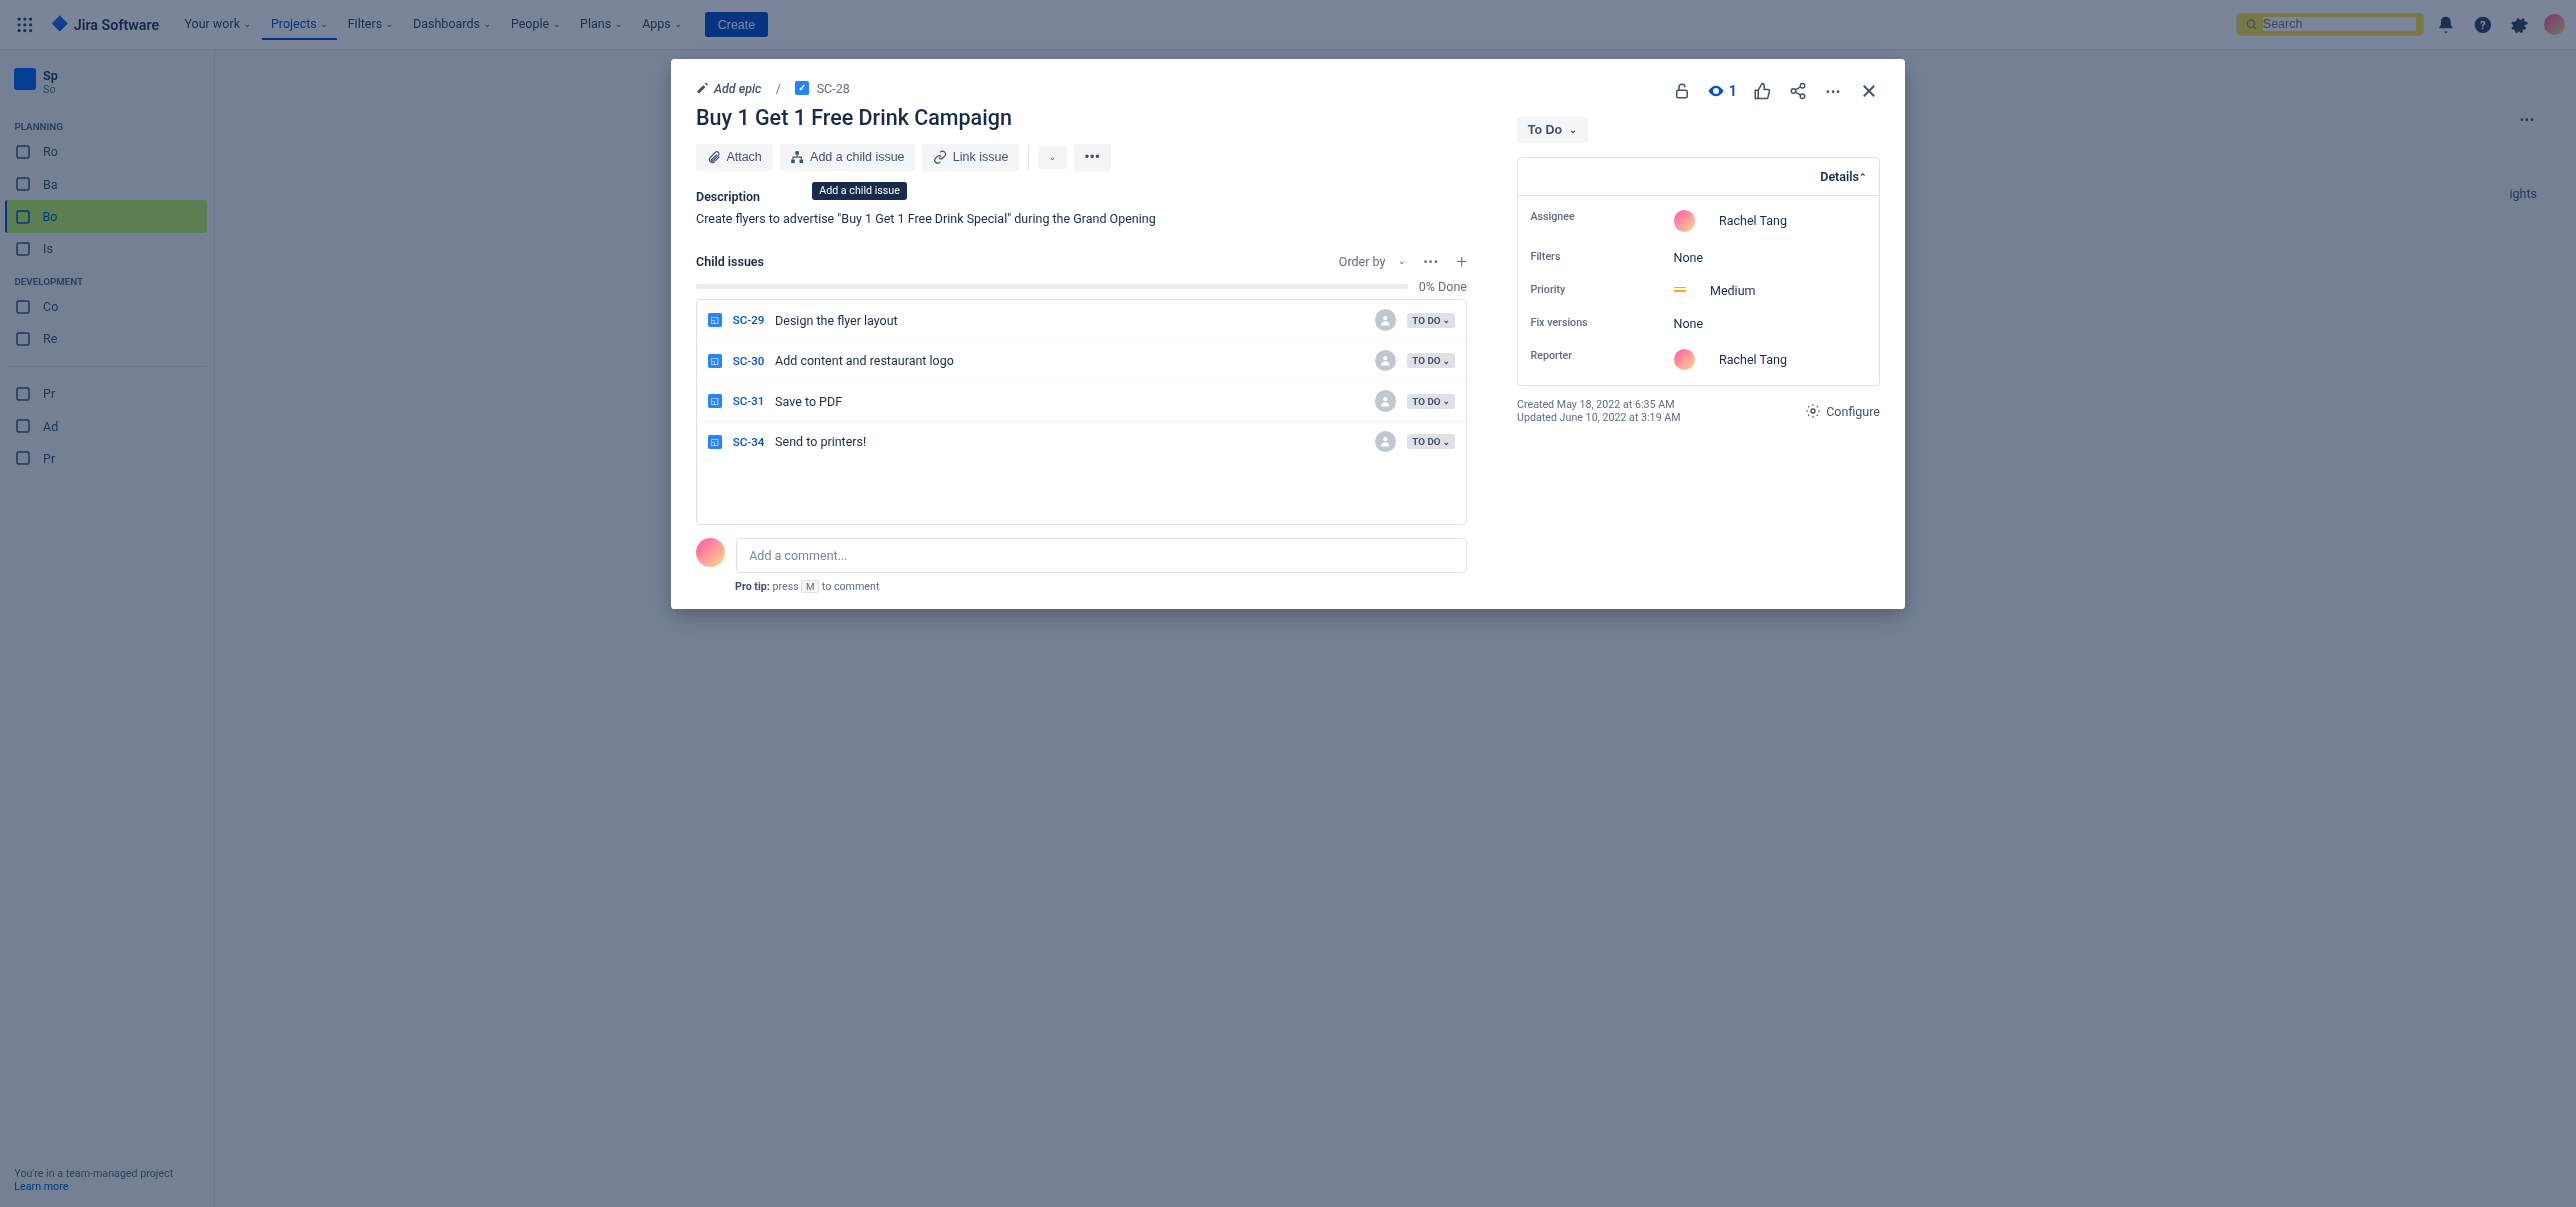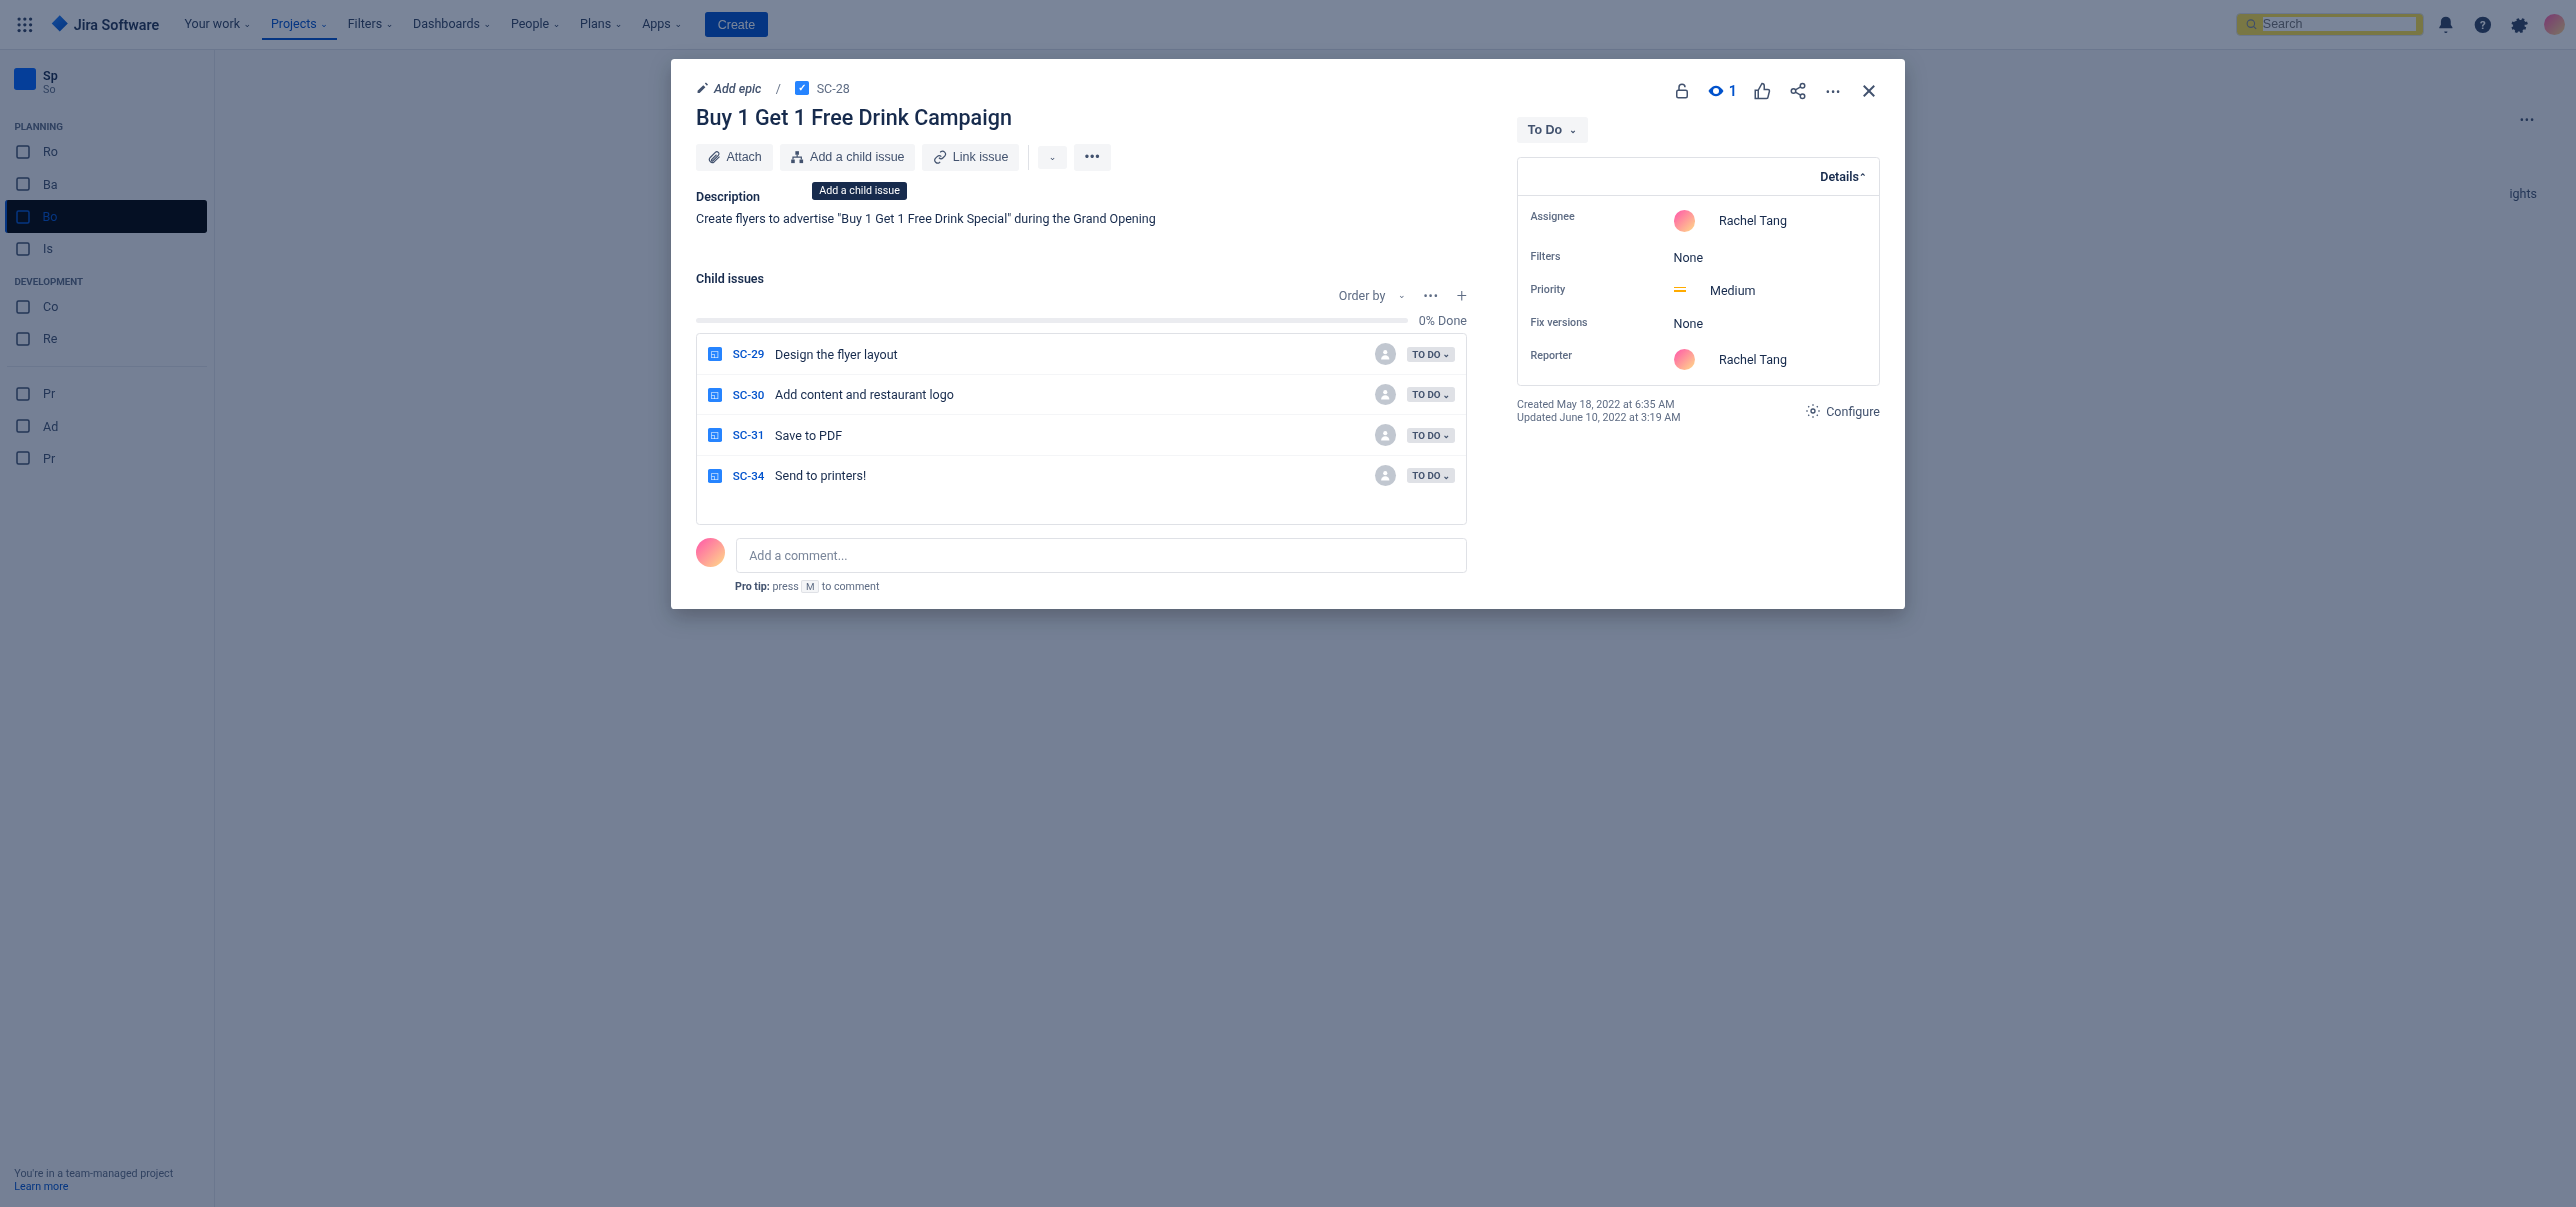--- a/index.html
+++ b/index.html
@@ -23,21 +23,21 @@
 
 .backdrop { position: fixed; inset: 0; background: rgba(9,30,66,0.54); display: flex; align-items: flex-start; justify-content: center; padding-top: 50px; }
 .page-bg { position: fixed; inset: 50px 0 0 0; display: flex; }
 .sidebar { width: 215px; background: #f4f5f7; border-right: 0.9px solid #dfe1e6; padding: 18px 7.2px; }
 .sb-project { display: flex; gap: 7.2px; padding: 0 7.2px 14.3px; }
 .sb-proj-icon { width: 21.5px; height: 21.5px; background: #0065ff; border-radius: 2.7px; }
 .sb-proj-name { font-weight: 600; font-size: 12.5px; }
 .sb-proj-type { font-size: 10.7px; color: #5e6c84; }
 .sb-section { font-size: 9.8px; font-weight: 700; color: #5e6c84; padding: 10.7px 7.2px 3.6px; }
 .sb-item { display: flex; align-items: center; gap: 10.7px; padding: 7.2px; color: #42526e; font-size: 12.5px; border-radius: 2.7px; cursor: pointer; }
-.sb-item.active { background: #000000; color: #0052cc; border-left: 2.7px solid #0052cc; margin-left: -2.7px; }
+.sb-item.active { background: #bef264; color: #0052cc; border-left: 2.7px solid #0052cc; margin-left: -2.7px; }
 .sb-item .ic { width: 18px; height: 18px; }
 .sb-foot { position: absolute; bottom: 14.3px; left: 14.3px; font-size: 10.7px; color: #5e6c84; }
 .sb-foot a { color: #0052cc; text-decoration: none; }
 
 
 .modal { background: #fff; border-radius: 3.6px; width: 1234px; max-width: 92vw; margin-top: 9px; display: flex; height: 550px; box-shadow: 0 7.2px 21.5px rgba(0,0,0,0.25); }
 .modal-left { flex: 1; padding: 21.5px 25px 16px 25px; display: flex; flex-direction: column; min-width: 0; }
 .modal-right { width: 413px; padding: 21.5px 25px; }
 
 .breadcrumb { display: flex; align-items: center; gap: 14.3px; font-size: 12.5px; color: #5e6c84; margin-bottom: 9px; }
@@ -53,21 +53,21 @@
 
 .actions-row { display: flex; gap: 7.2px; margin-bottom: 18px; align-items: center; position: relative; }
 .action-btn { display: flex; align-items: center; gap: 5.4px; background: #f4f5f7; border: none; padding: 6.3px 10.7px; font-size: 12.5px; color: #42526e; border-radius: 2.7px; cursor: pointer; font-weight: 500; }
 .action-divider { width: 0.9px; height: 25px; background: #dfe1e6; margin: 0 1.8px; }
 .tooltip { position: absolute; top: 38px; left: 116px; background: #172b4d; color: #fff; font-size: 10.7px; padding: 2.7px 7.2px; border-radius: 2.7px; }
 
 .section-label { font-size: 12.5px; font-weight: 600; color: #172b4d; margin-bottom: 7.2px; }
 .desc-text { font-size: 12.5px; color: #172b4d; margin-bottom: 25px; }
 
 .child-header { display: flex; align-items: center; justify-content: space-between; margin-bottom: 7.2px; }
-.child-header-right { display: flex; align-items: center; gap: 18px; color: #5e6c84; margin-top: 34px; }
+.child-header-right { display: flex; align-items: center; gap: 18px; color: #5e6c84; }
 .order-by { font-size: 12.5px; cursor: pointer; display: flex; align-items: center; gap: 12.5px; }
 .progress-wrap { display: flex; align-items: center; gap: 10.7px; margin-bottom: 5.4px; }
 .progress-bar { flex: 1; height: 5.4px; background: #ebecf0; border-radius: 2.7px; }
 .progress-label { font-size: 12.5px; color: #5e6c84; }
 
 .child-list { border: 0.9px solid #dfe1e6; border-radius: 3.6px; overflow-y: auto; flex: 1; min-height: 0; }
 .child-row { display: flex; align-items: center; gap: 10.7px; padding: 9px 10.7px; border-bottom: 0.9px solid #f4f5f7; }
 .child-row:last-child { border-bottom: none; }
 .child-key { color: #0052cc; font-size: 11.6px; font-weight: 500; text-align: right; }
 .child-summary { flex: 1; font-size: 12.5px; color: #172b4d; }

